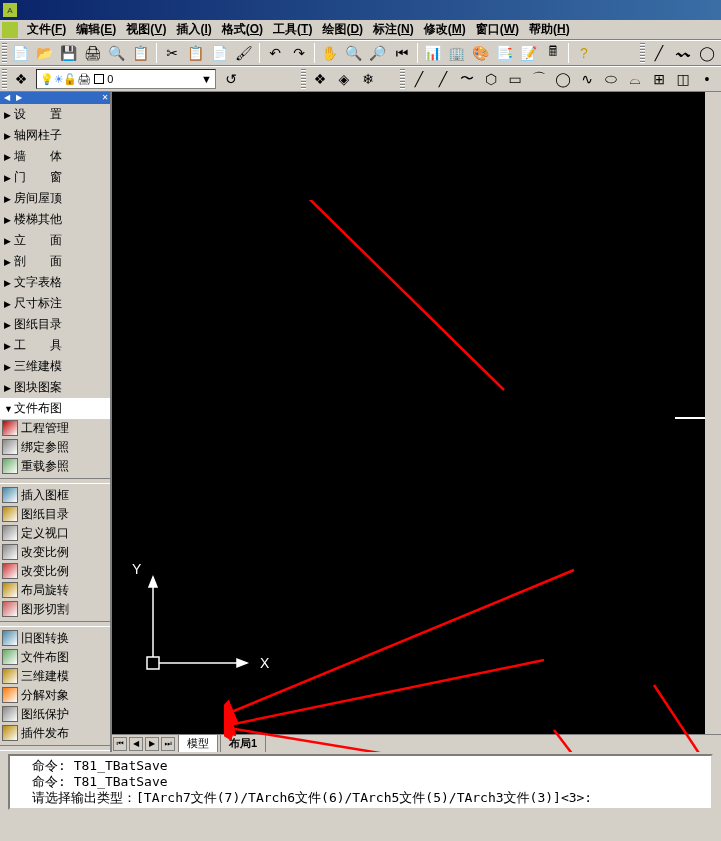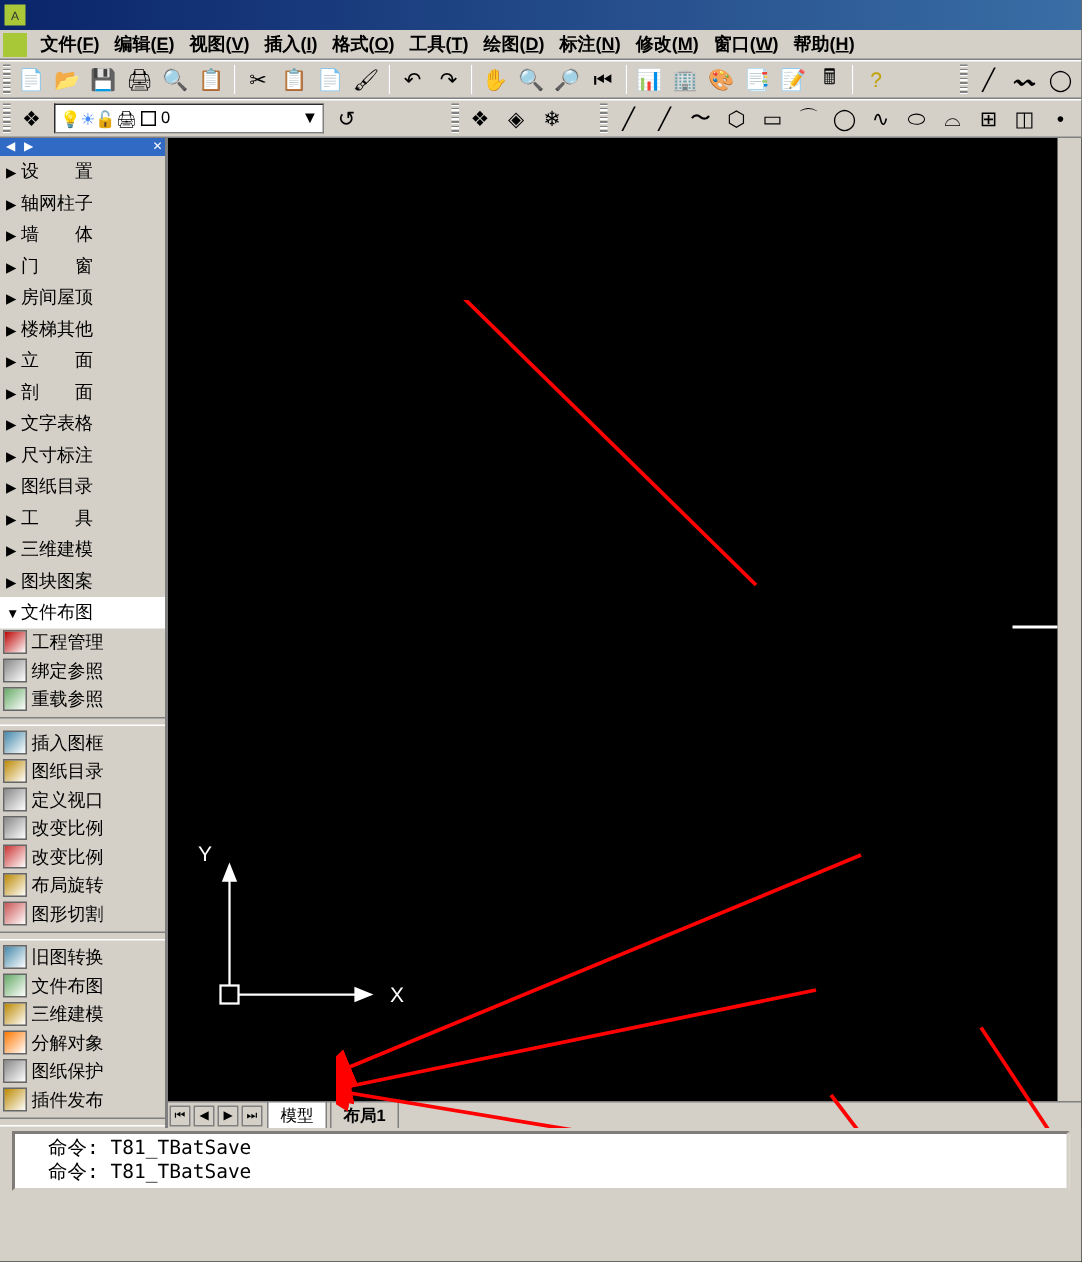--- a/index.html
+++ b/index.html
@@ -322,13 +322,14 @@
       <div class="tab-nav">⏭</div>
       <div class="tab">模型</div>
       <div class="tab inactive">布局1</div>
     </div>
   </div>
 </div>
 
 <div class="command-area">
   <div class="line">命令: T81_TBatSave</div>
   <div class="line">命令: T81_TBatSave</div>
+  <div class="line">请选择输出类型：[TArch7文件(7)/TArch6文件(6)/TArch5文件(5)/TArch3文件(3)]&lt;3&gt;:</div>
 </div>
 
 </body></html>

